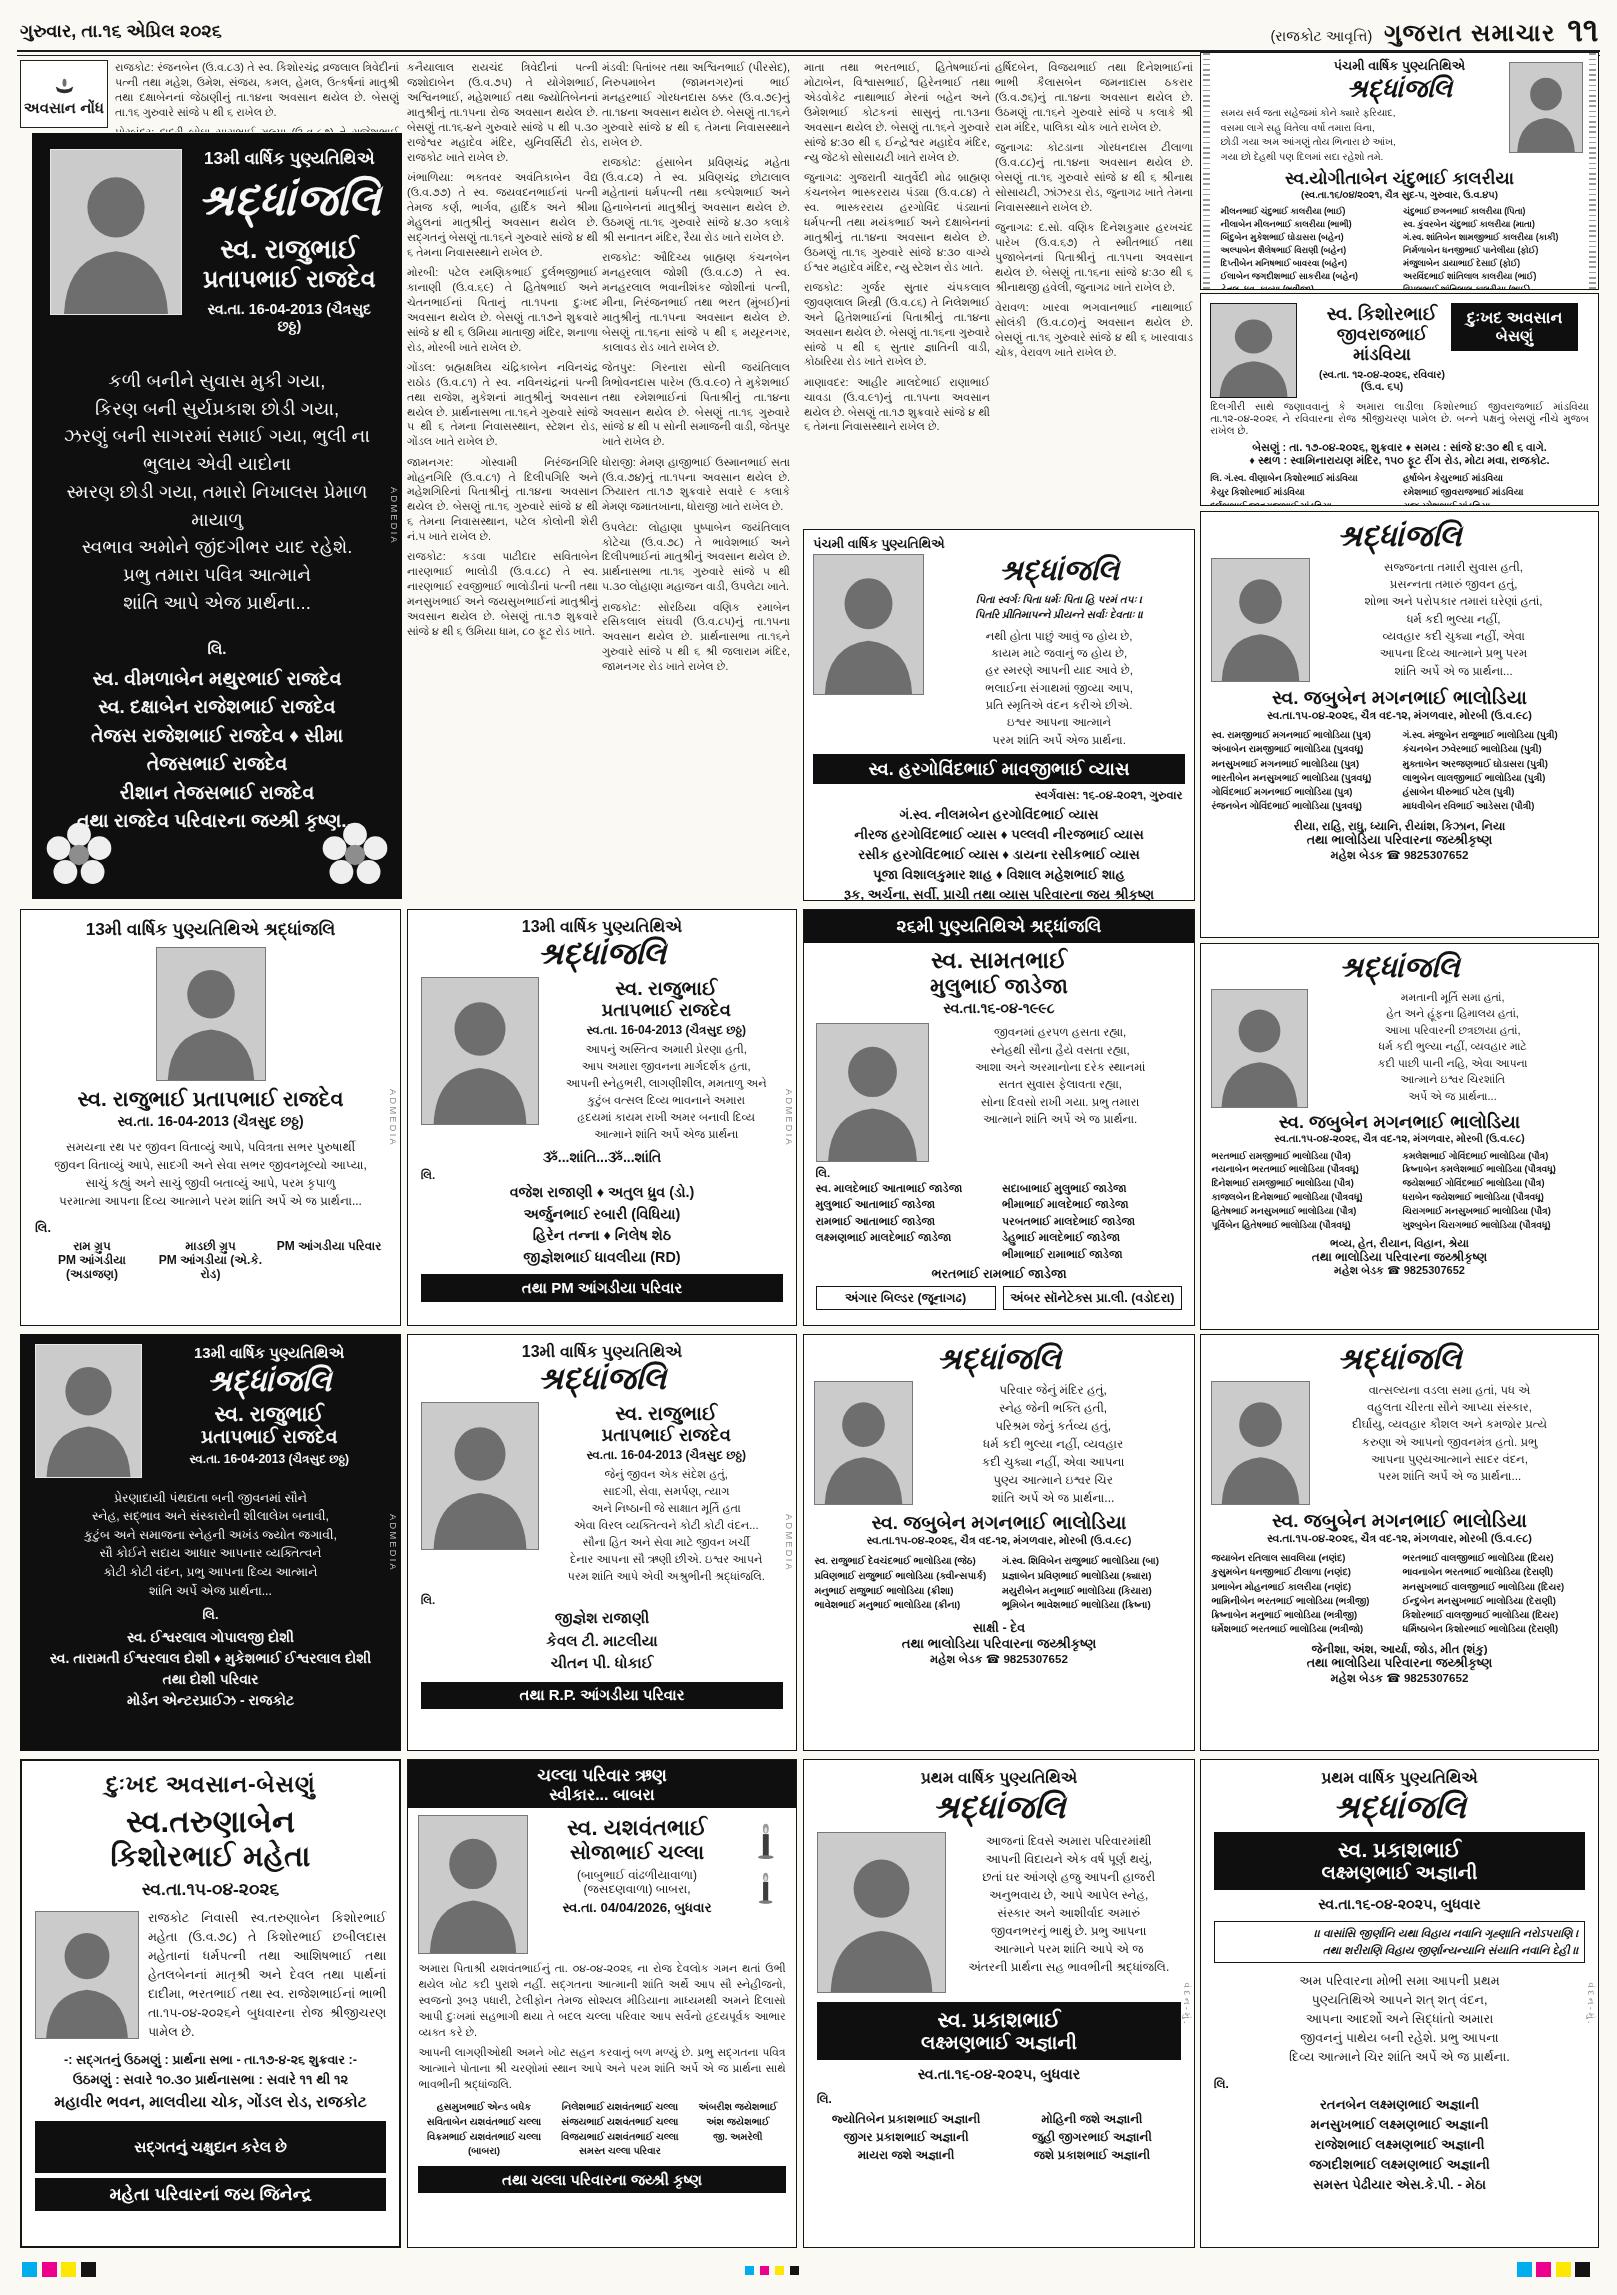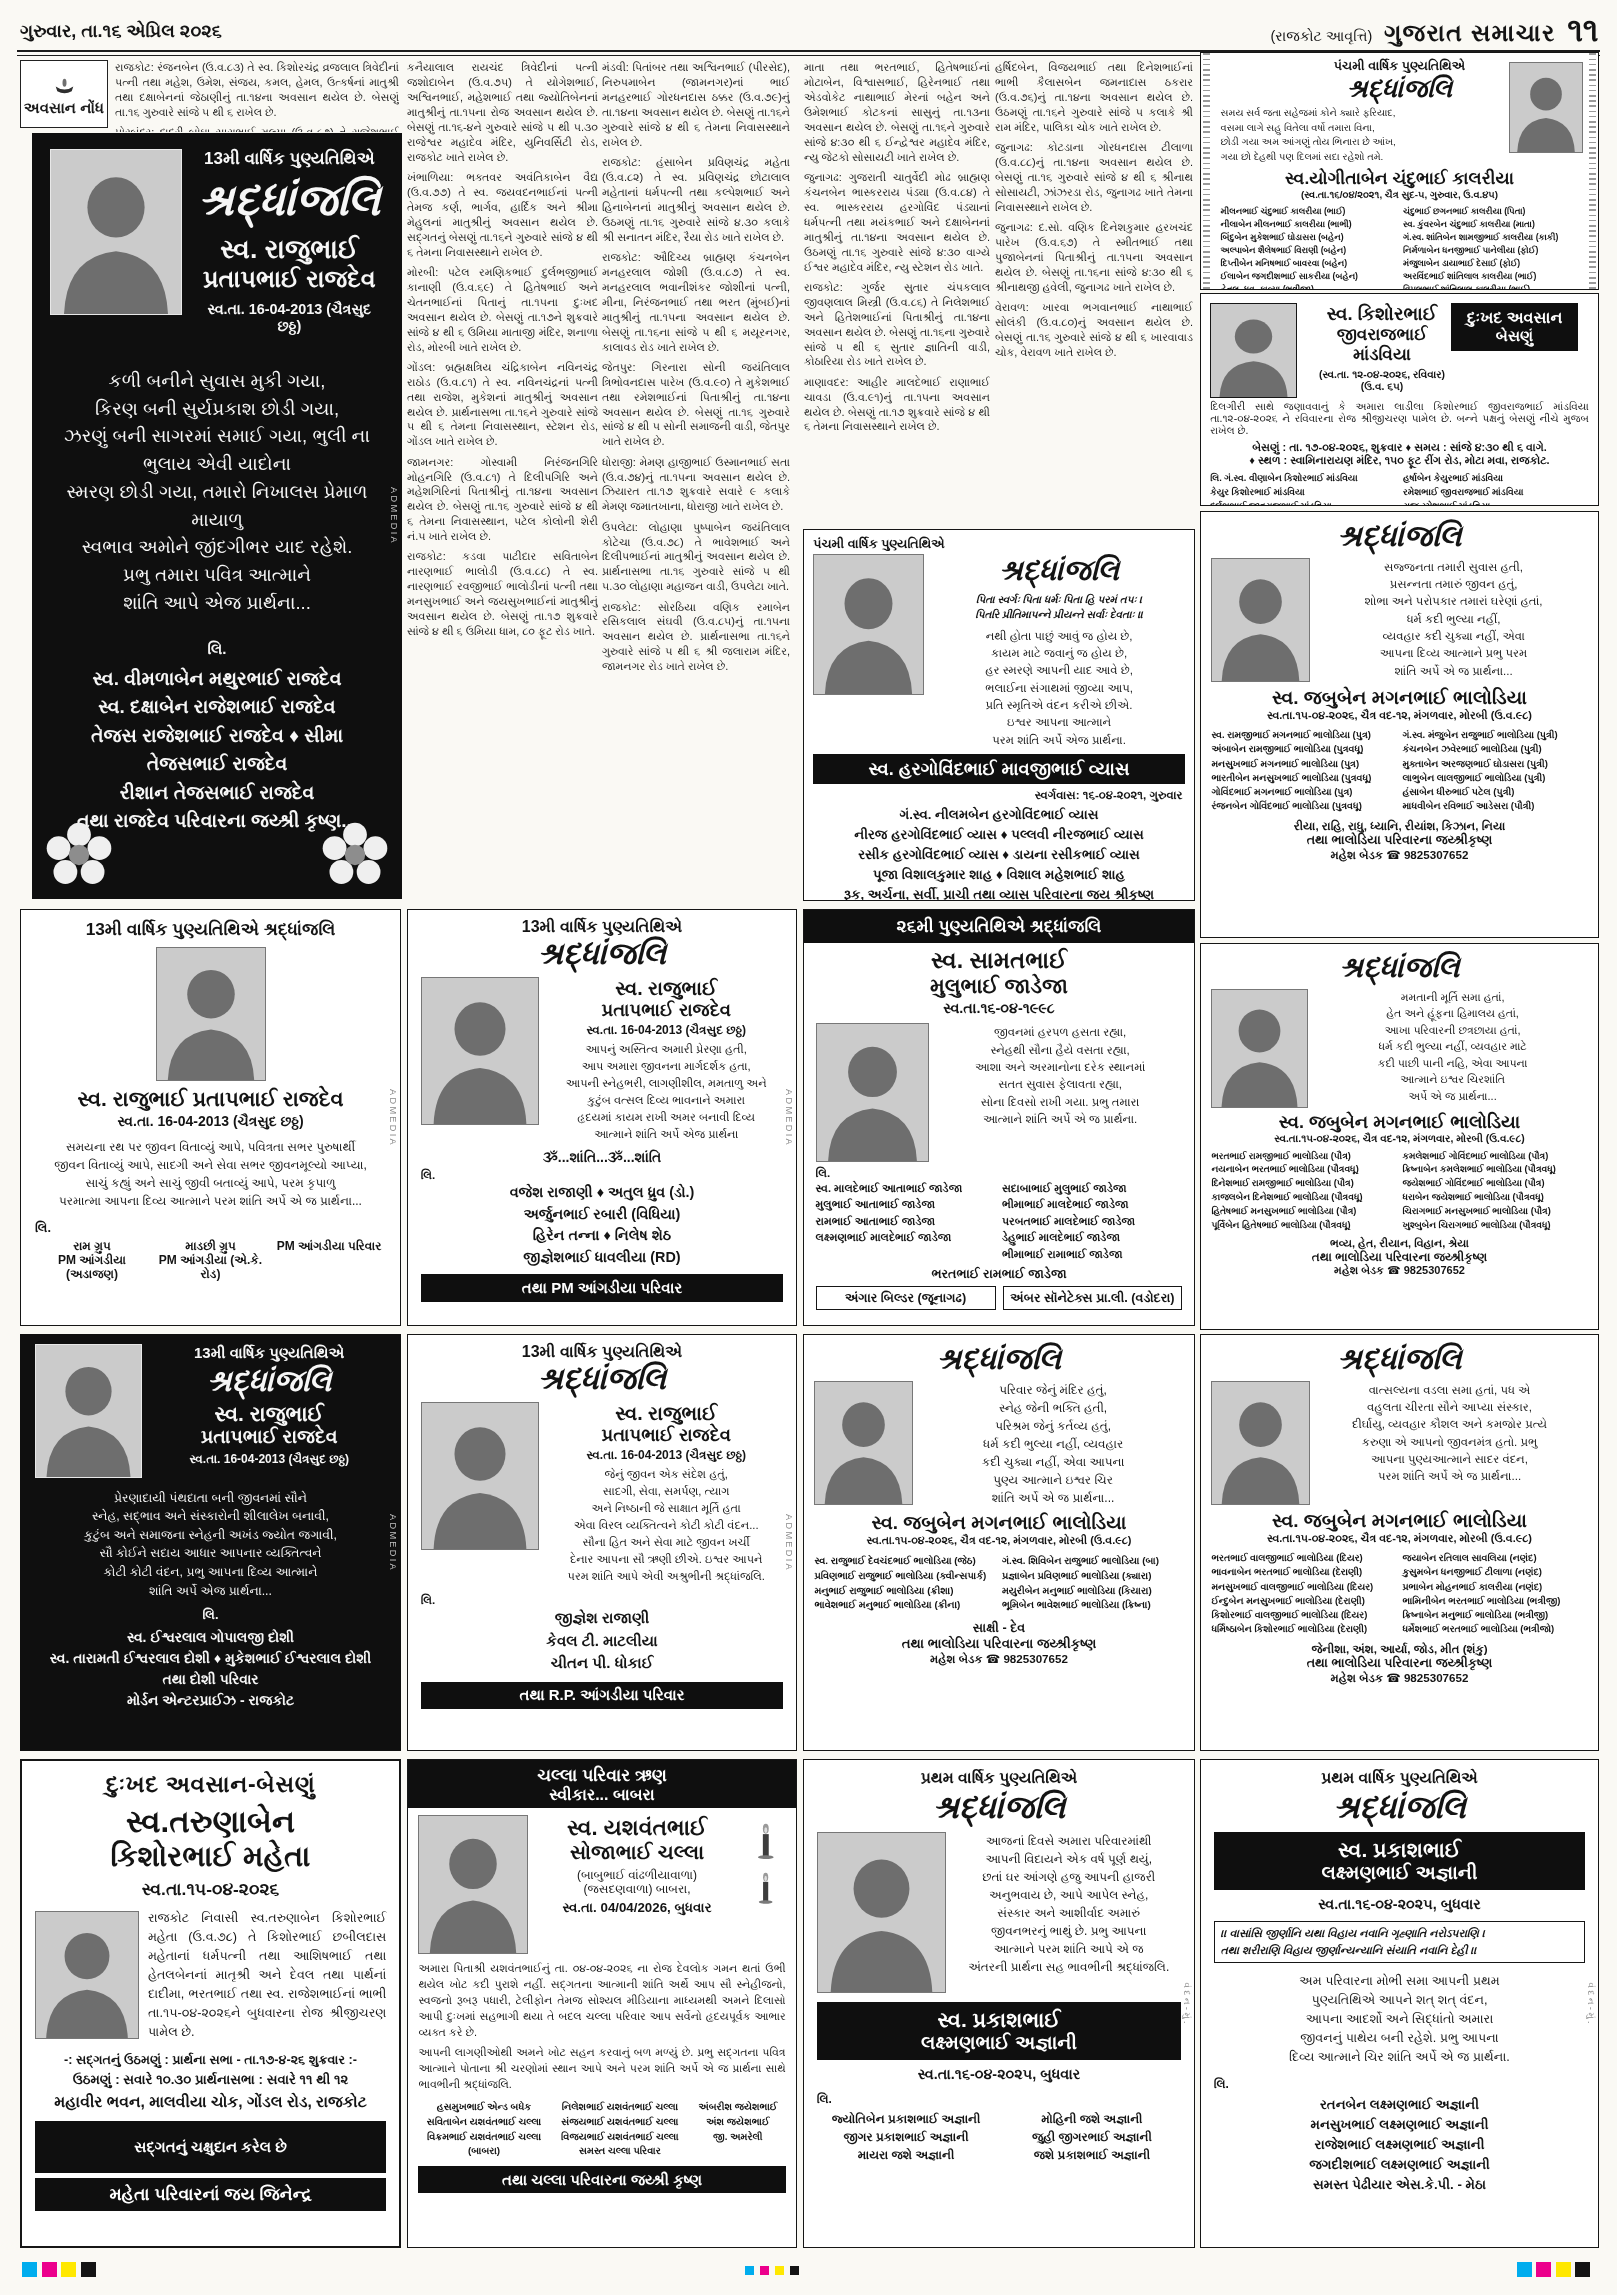--- a/index.html
+++ b/index.html
@@ -30,21 +30,21 @@
 .vertw{color:#c2c2c2}
 .prelines{white-space:pre-line}
 .cols3{display:flex;gap:4.6px}
 .cols3>div{flex:1;text-align:center;font-weight:bold}
 .sq{display:inline-block;width:15px;height:15px;margin-right:4.6px;vertical-align:middle}
 .sq2{width:9.2px;height:9.2px;margin-right:5.8px}
 .c0{background:#00adee}.c1{background:#ec008c}.c2{background:#ffe800}.c3{background:#141414}
 .sidepat{position:absolute;top:0;bottom:0;width:7px;
   background:repeating-linear-gradient(0deg,#9a9a9a 0 1.7px,transparent 1.7px 5.2px)}
 .firm{border:1.2px solid #161616;font-weight:bold;text-align:center;padding:3.5px 2.3px;flex:1}
-.shloka{border:1.2px solid #161616;padding:3.5px 5.8px;font-style:italic;text-align:left;font-weight:bold}
+.shloka{border:1.2px solid #161616;padding:3.5px 5.8px;font-style:italic;text-align:right;font-weight:bold}
 </style>
 </head>
 <body>
 
 <svg width="0" height="0" style="position:absolute">
   <defs>
     <symbol id="sil" viewBox="0 0 100 120">
       <rect width="100" height="120" fill="#cbcbcb"></rect>
       <circle cx="50" cy="42" r="22" fill="#6e6e6e"></circle>
       <path d="M10 120 Q12 78 50 74 Q88 78 90 120 Z" fill="#6e6e6e"></path>
@@ -374,34 +374,34 @@
           <div>દીર્ઘાયુ, વ્યવહાર કૌશલ અને કમજોર પ્રત્યે</div>
           <div>કરુણા એ આપનો જીવનમંત્ર હતો. પ્રભુ</div>
           <div>આપના પુણ્યઆત્માને સાદર વંદન,</div>
           <div>પરમ શાંતિ અર્પે એ જ પ્રાર્થના...</div>
         </div>
     </div>
     <div class="b ctr" style="font-size:19px;margin-top:5.8px">સ્વ. જબુબેન મગનભાઈ ભાલોડિયા</div>
     <div class="b ctr" style="font-size:11px">સ્વ.તા.૧૫-૦૪-૨૦૨૬, ચૈત્ર વદ-૧૨, મંગળવાર, મોરબી (ઉ.વ.૯૮)</div>
     <div class="flex" style="gap:5.8px;margin-top:5.8px">
       <div class="names" style="flex:1;font-size:9.5px;line-height:1.45">
+          <div>જયાબેન રતિલાલ સાવલિયા (નણંદ)</div>
+          <div>કુસુમબેન ધનજીભાઈ ટીલાળા (નણંદ)</div>
+          <div>પ્રભાબેન મોહનભાઈ કાલરીયા (નણંદ)</div>
+          <div>ભામિનીબેન ભરતભાઈ ભાલોડિયા (ભત્રીજી)</div>
+          <div>ક્રિષ્નાબેન મનુભાઈ ભાલોડિયા (ભત્રીજી)</div>
+          <div>ધર્મેશભાઈ ભરતભાઈ ભાલોડિયા (ભત્રીજો)</div>
+        </div>
+      <div class="names" style="flex:1;font-size:9.5px;line-height:1.45">
           <div>ભરતભાઈ વાલજીભાઈ ભાલોડિયા (દિયર)</div>
           <div>ભાવનાબેન ભરતભાઈ ભાલોડિયા (દેરાણી)</div>
           <div>મનસુખભાઈ વાલજીભાઈ ભાલોડિયા (દિયર)</div>
           <div>ઈન્દુબેન મનસુખભાઈ ભાલોડિયા (દેરાણી)</div>
           <div>કિશોરભાઈ વાલજીભાઈ ભાલોડિયા (દિયર)</div>
           <div>ધર્મિષ્ઠાબેન કિશોરભાઈ ભાલોડિયા (દેરાણી)</div>
-        </div>
-      <div class="names" style="flex:1;font-size:9.5px;line-height:1.45">
-          <div>જયાબેન રતિલાલ સાવલિયા (નણંદ)</div>
-          <div>કુસુમબેન ધનજીભાઈ ટીલાળા (નણંદ)</div>
-          <div>પ્રભાબેન મોહનભાઈ કાલરીયા (નણંદ)</div>
-          <div>ભામિનીબેન ભરતભાઈ ભાલોડિયા (ભત્રીજી)</div>
-          <div>ક્રિષ્નાબેન મનુભાઈ ભાલોડિયા (ભત્રીજી)</div>
-          <div>ધર્મેશભાઈ ભરતભાઈ ભાલોડિયા (ભત્રીજો)</div>
         </div>
     </div>
     <div class="b ctr" style="font-size:11.6px;margin-top:5.8px">જેનીશા, અંશ, આર્યા, જોડ, મીત (શંકુ)</div>
     <div class="b ctr" style="font-size:12.7px">તથા ભાલોડિયા પરિવારના જય્શ્રીકૃષ્ણ</div>
     <div class="b ctr" style="font-size:11.6px">મહેશ બેડક ☎ 9825307652</div>
   </div>
 
   <div class="abs box" style="left:803px;top:1334px;width:392px;height:417px;padding:7px 10.4px">
     <div class="deco ctr" style="font-size:30px">શ્રદ્ધાંજલિ</div>
     <div class="flex" style="gap:9.2px;margin-top:3.5px">

